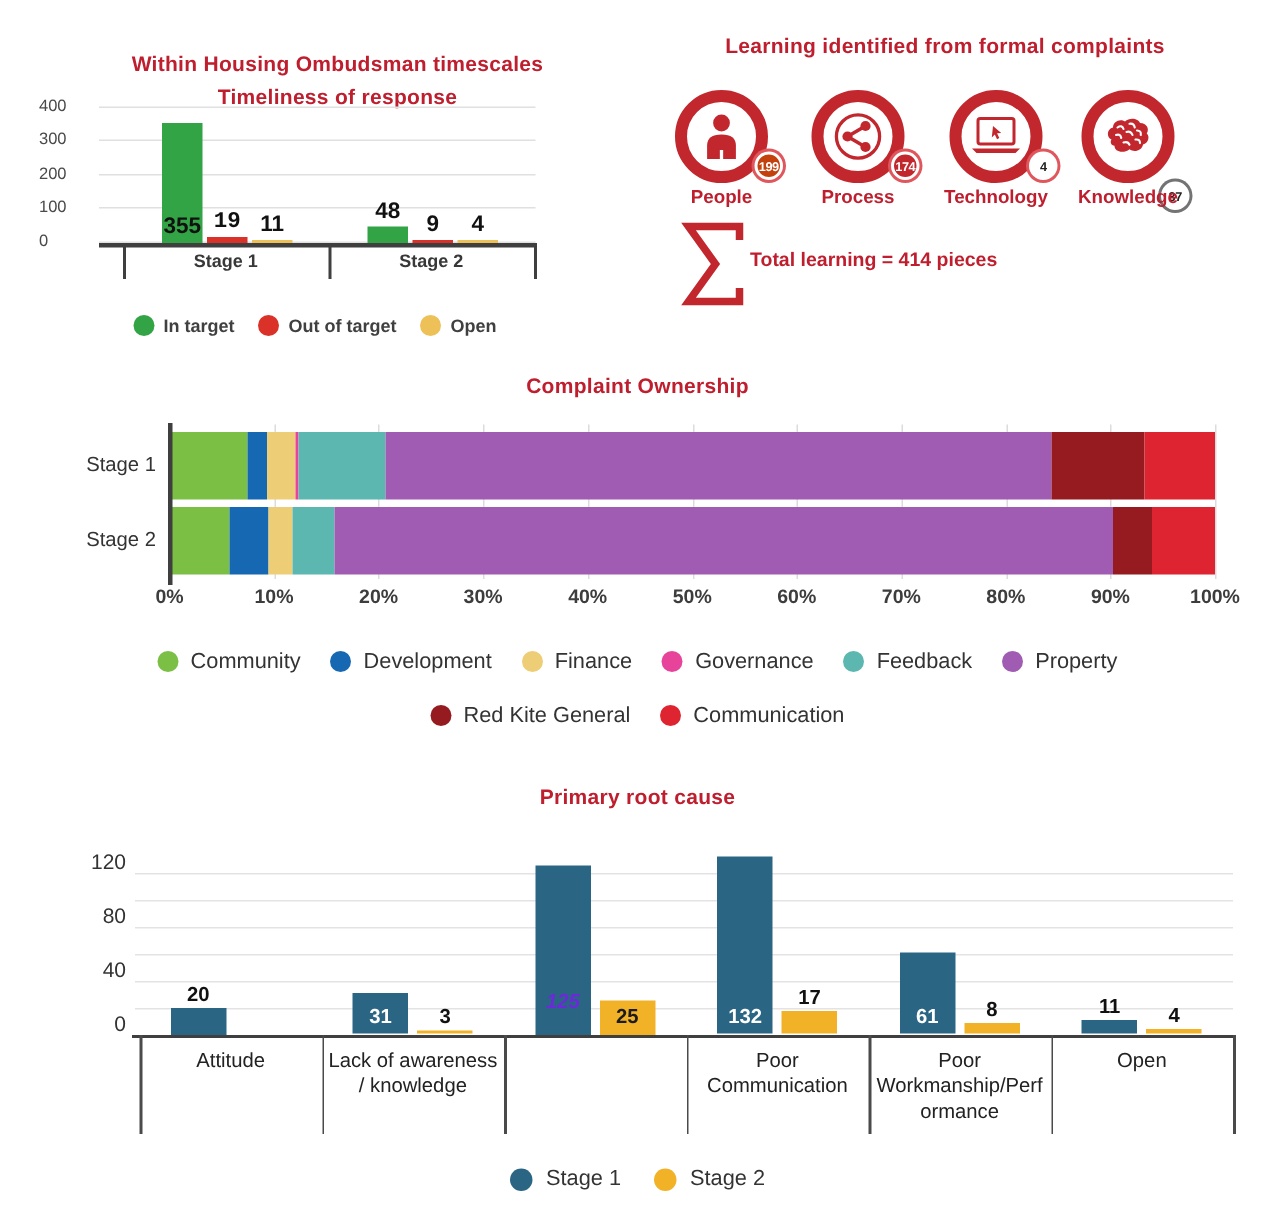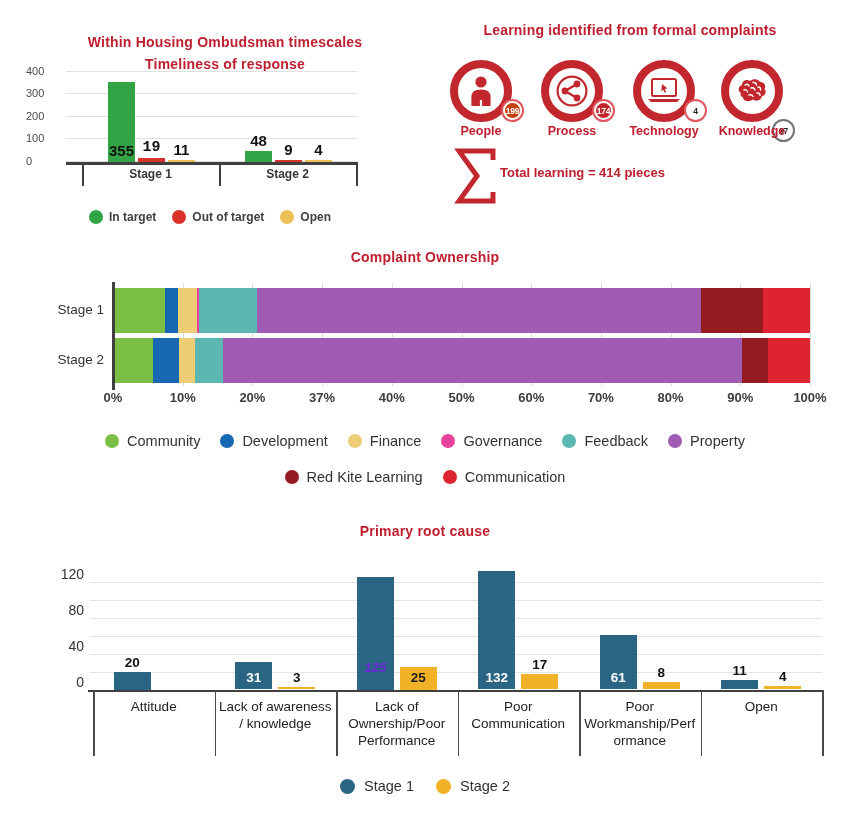--- a/index.html
+++ b/index.html
@@ -165,21 +165,21 @@
     <div class="abs" style="left: 152.729px; top: 338px; width: 26.486px; height: 45px; background: rgb(22, 104, 179);"></div>
     <div class="abs" style="left: 179.215px; top: 338px; width: 15.334px; height: 45px; background: rgb(238, 205, 119);"></div>
     <div class="abs" style="left: 194.549px; top: 338px; width: 28.577px; height: 45px; background: rgb(91, 183, 176);"></div>
     <div class="abs" style="left: 223.126px; top: 338px; width: 518.568px; height: 45px; background: rgb(160, 92, 178);"></div>
     <div class="abs" style="left: 741.694px; top: 338px; width: 26.486px; height: 45px; background: rgb(149, 27, 32);"></div>
     <div class="abs" style="left: 768.18px; top: 338px; width: 41.82px; height: 45px; background: rgb(222, 36, 48);"></div>
     <div class="abs" style="left: 112px; top: 282px; width: 2.5px; height: 108px; background: rgb(63, 63, 63);"></div>
     <div class="abs xlab" style="left: 88px; top: 390px; width: 50px;">0%</div>
     <div class="abs xlab" style="left: 157.7px; top: 390px; width: 50px;">10%</div>
     <div class="abs xlab" style="left: 227.4px; top: 390px; width: 50px;">20%</div>
-    <div class="abs xlab" style="left: 297.1px; top: 390px; width: 50px;">37%</div>
+    <div class="abs xlab" style="left: 297.1px; top: 390px; width: 50px;">30%</div>
     <div class="abs xlab" style="left: 366.8px; top: 390px; width: 50px;">40%</div>
     <div class="abs xlab" style="left: 436.5px; top: 390px; width: 50px;">50%</div>
     <div class="abs xlab" style="left: 506.2px; top: 390px; width: 50px;">60%</div>
     <div class="abs xlab" style="left: 575.9px; top: 390px; width: 50px;">70%</div>
     <div class="abs xlab" style="left: 645.6px; top: 390px; width: 50px;">80%</div>
     <div class="abs xlab" style="left: 715.3px; top: 390px; width: 50px;">90%</div>
     <div class="abs xlab" style="left: 785px; top: 390px; width: 50px;">100%</div>
     <div class="abs legrow" style="left: 0px; top: 433px; width: 850px; gap: 20px;">
       <div class="legitem" style="gap: 8px;">
         <span class="dot" style="width:14px;height:14px;background:#7bbf44"></span>
@@ -202,21 +202,21 @@
         <span class="legtxt3">Feedback</span>
       </div>
       <div class="legitem" style="gap: 8px;">
         <span class="dot" style="width:14px;height:14px;background:#a05cb2"></span>
         <span class="legtxt3">Property</span>
       </div>
     </div>
     <div class="abs legrow" style="left: 0px; top: 469px; width: 850px; gap: 20px;">
       <div class="legitem" style="gap: 8px;">
         <span class="dot" style="width:14px;height:14px;background:#951b20"></span>
-        <span class="legtxt3">Red Kite Learning</span>
+        <span class="legtxt3">Red Kite General</span>
       </div>
       <div class="legitem" style="gap: 8px;">
         <span class="dot" style="width:14px;height:14px;background:#de2430"></span>
         <span class="legtxt3">Communication</span>
       </div>
     </div>
     <div class="abs" style="left: 90px; top: 671.5px; width: 732px; height: 1px; background: rgb(227, 227, 227);"></div>
     <div class="abs" style="left: 90px; top: 653.5px; width: 732px; height: 1px; background: rgb(227, 227, 227);"></div>
     <div class="abs" style="left: 90px; top: 635.5px; width: 732px; height: 1px; background: rgb(227, 227, 227);"></div>
     <div class="abs" style="left: 90px; top: 617.5px; width: 732px; height: 1px; background: rgb(227, 227, 227);"></div>
@@ -256,25 +256,20 @@
     <div class="abs" style="left: 579px; top: 689.5px; width: 1.5px; height: 66px; background: rgb(74, 74, 74);"></div>
     <div class="abs" style="left: 700.5px; top: 689.5px; width: 1.5px; height: 66px; background: rgb(74, 74, 74);"></div>
     <div class="abs" style="left: 822px; top: 689.5px; width: 1.5px; height: 66px; background: rgb(74, 74, 74);"></div>
     <div class="abs cat4" style="left: 93px; top: 698px; width: 121.5px;">
       <div>Attitude</div>
     </div>
     <div class="abs cat4" style="left: 214.5px; top: 698px; width: 121.5px;">
       <div>Lack of awareness</div>
       <div>/ knowledge</div>
     </div>
-    <div class="abs cat4" style="left: 336px; top: 698px; width: 121.5px;">
-      <div>Lack of</div>
-      <div>Ownership/Poor</div>
-      <div>Performance</div>
-    </div>
     <div class="abs cat4" style="left: 457.5px; top: 698px; width: 121.5px;">
       <div>Poor</div>
       <div>Communication</div>
     </div>
     <div class="abs cat4" style="left: 579px; top: 698px; width: 121.5px;">
       <div>Poor</div>
       <div>Workmanship/Perf</div>
       <div>ormance</div>
     </div>
     <div class="abs cat4" style="left: 700.5px; top: 698px; width: 121.5px;">

